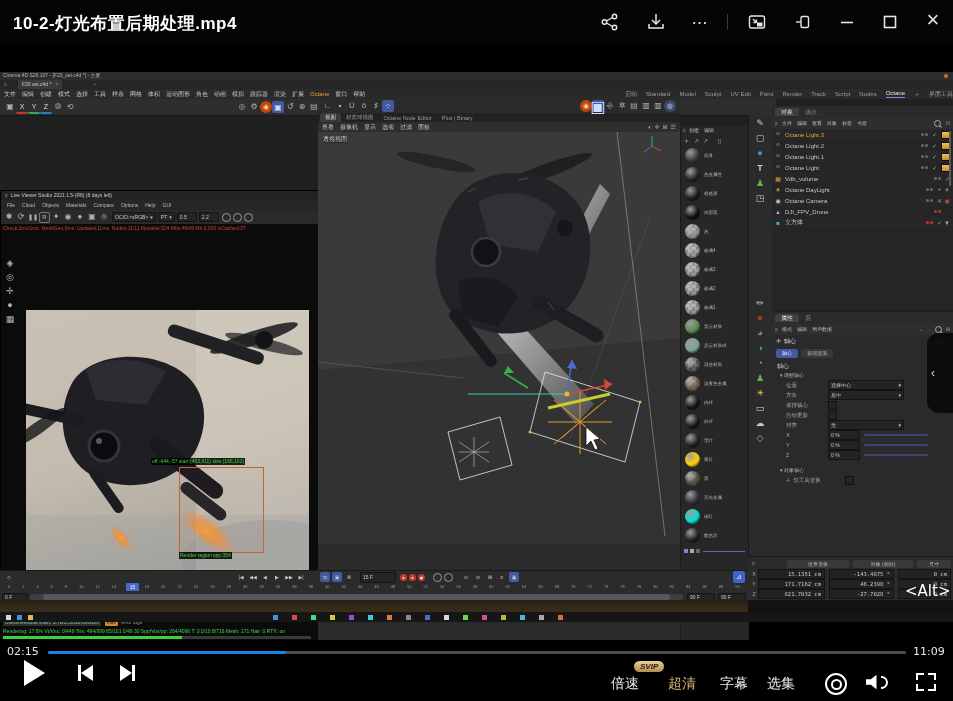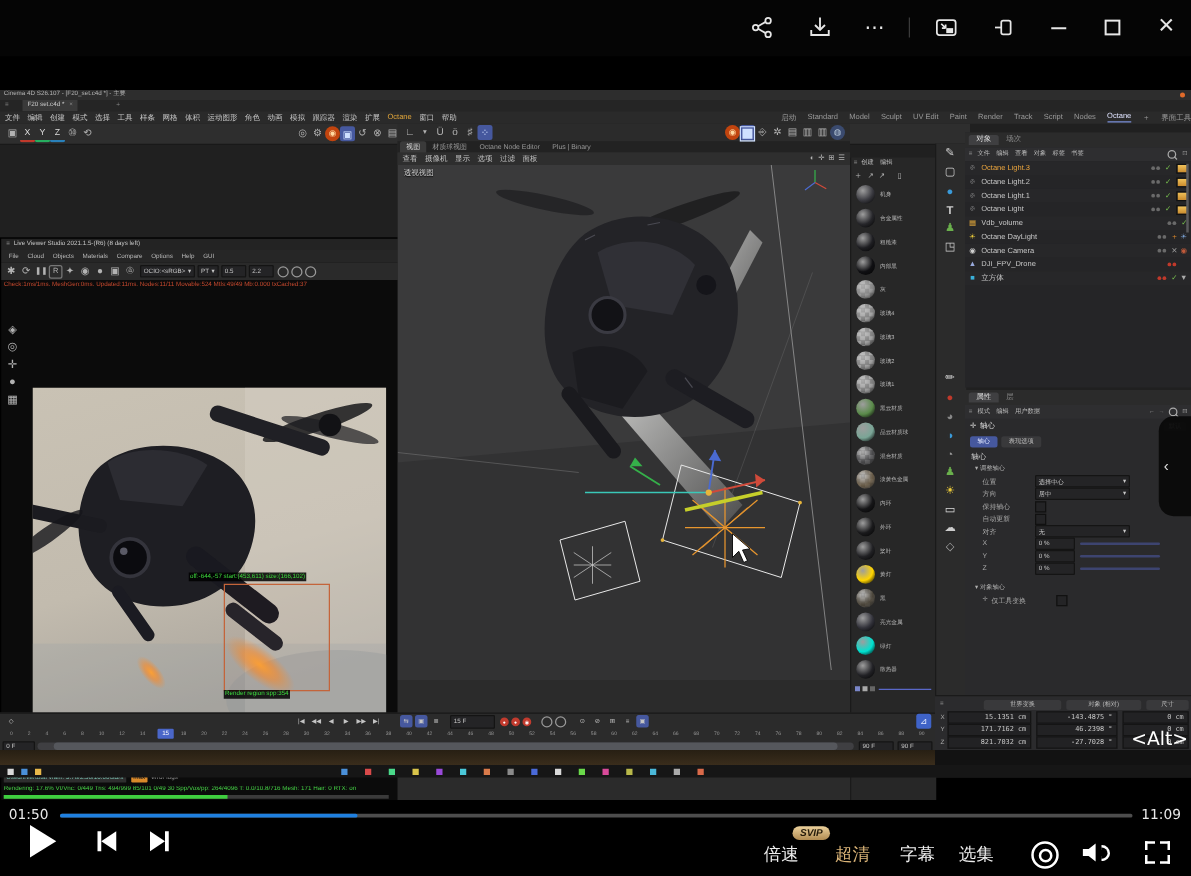--- a/index.html
+++ b/index.html
@@ -75,20 +75,21 @@
   .mag{width:5px;height:5px;border:1px solid #aaa;border-radius:50%;position:relative;display:inline-block;}
   .mag::after{content:"";position:absolute;width:3px;height:1px;background:#aaa;left:4px;top:5px;transform:rotate(45deg);}
   .stripico{width:22px;height:15px;display:flex;align-items:center;justify-content:center;font-size:9px;}
 </style>
 </head>
 <body>
 
 <div class="stage">
 
   <div class="abs titlebar">
+    <div class="abs vtitle">10-2-灯光布置后期处理.mp4</div>
     <div class="abs wicon" style="left:599px;top:11px;">
       <svg width="20" height="20" viewBox="0 0 20 20">
           <g stroke="#e6e6e6" stroke-width="1.4" fill="none">
             <circle cx="14.5" cy="4.5" r="2.2"></circle>
             <circle cx="4.5" cy="10" r="2.2"></circle>
             <circle cx="14.5" cy="15.5" r="2.2"></circle>
             <line x1="6.5" y1="9" x2="12.5" y2="5.5"></line>
             <line x1="6.5" y1="11" x2="12.5" y2="14.5"></line>
           </g>
         </svg>
@@ -885,21 +886,21 @@
         <span style="width:5px;height:5px;margin-right:14px;background:#d96a4a;"></span>
       </span>
     </div>
   </div>
 
   <div class="abs" style="left:927px;top:333px;width:26px;height:80px;background:rgba(10,10,10,0.94);border-radius:12px 0 0 12px;z-index:40;display:flex;align-items:center;">
     <span style="color:#ddd;font-size:12px;margin-left:4px;">‹</span>
   </div>
 
   <div class="abs" style="left:0;top:640px;width:953px;height:61px;background:#000;z-index:50;">
-    <span class="abs ptime" style="left:7px;top:5px;">01:50</span>
+    <span class="abs ptime" style="left:7px;top:5px;">02:15</span>
     <div class="abs" style="left:48px;top:11px;width:858px;height:3px;background:#4d4d4d;border-radius:2px;">
       <div style="width:27.7%;height:3px;background:#1f80e0;border-radius:2px;"></div>
     </div>
     <span class="abs ptime" style="left:913px;top:5px;">11:09</span>
 
     <div class="abs playtri" style="left:24px;top:20px;"></div>
     <div class="abs r" style="left:78px;top:25px;">
       <span class="skipbar"></span>
         <span class="skiptri-l"></span>
     </div>

